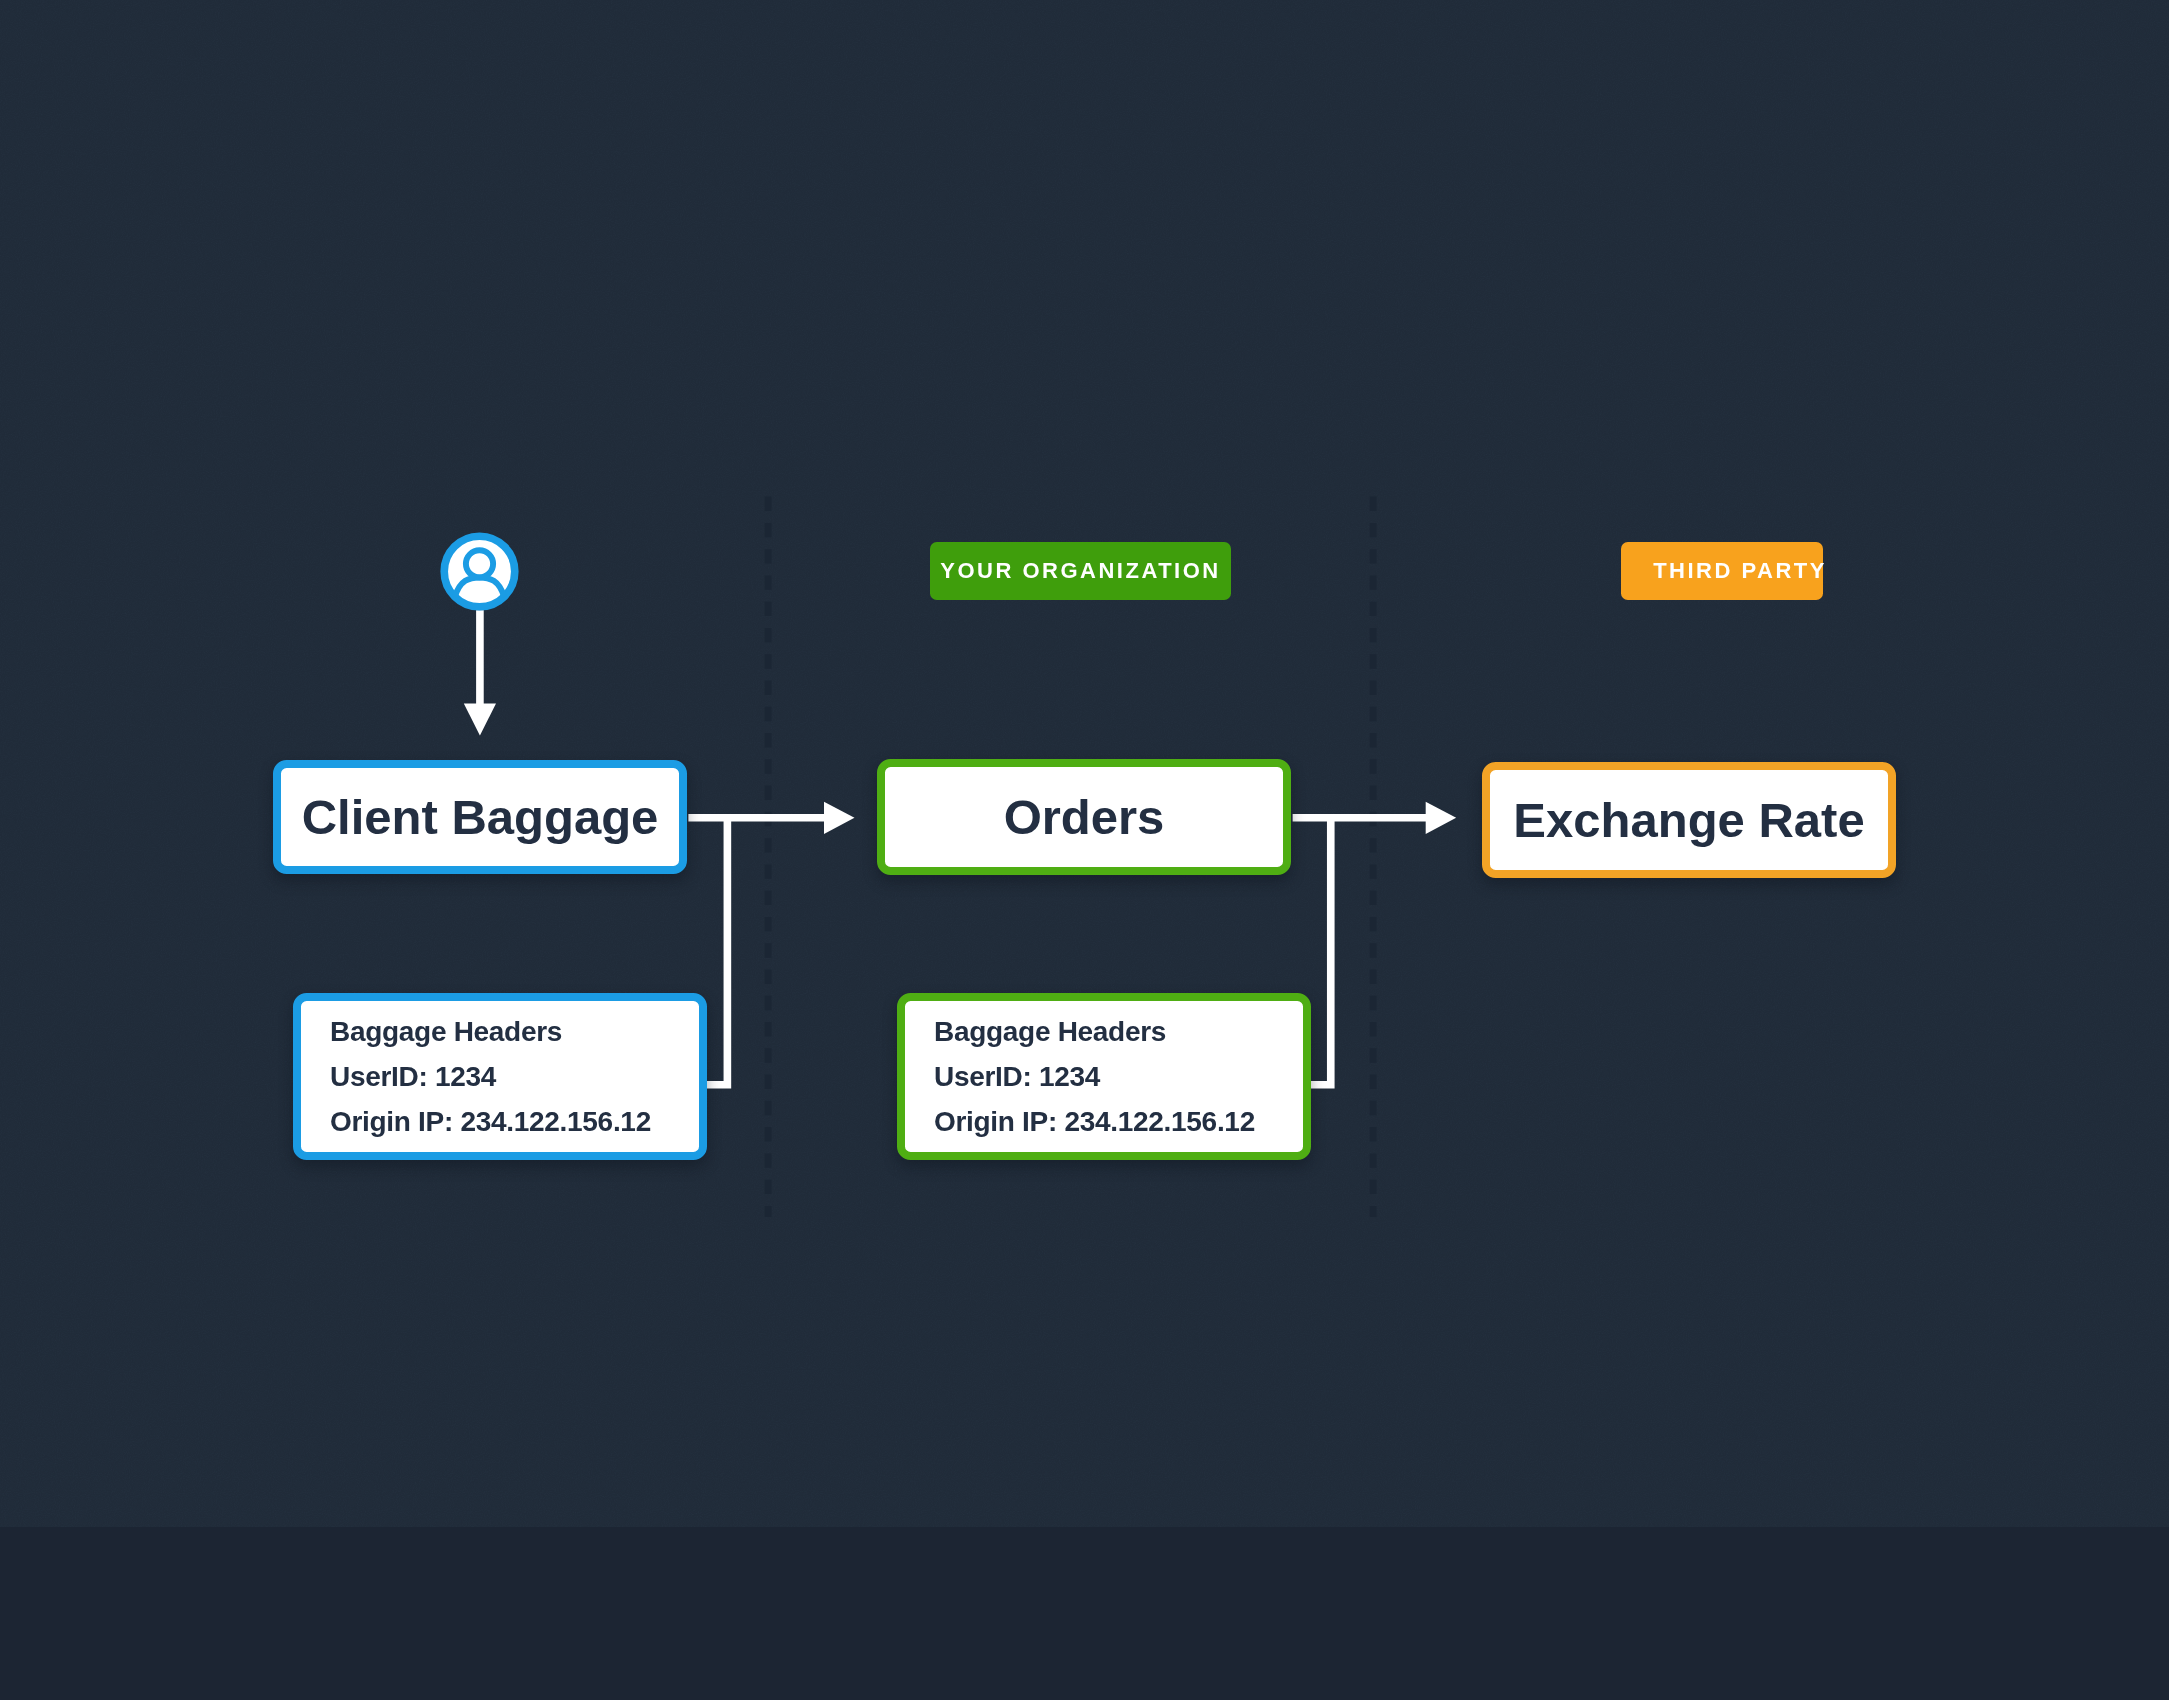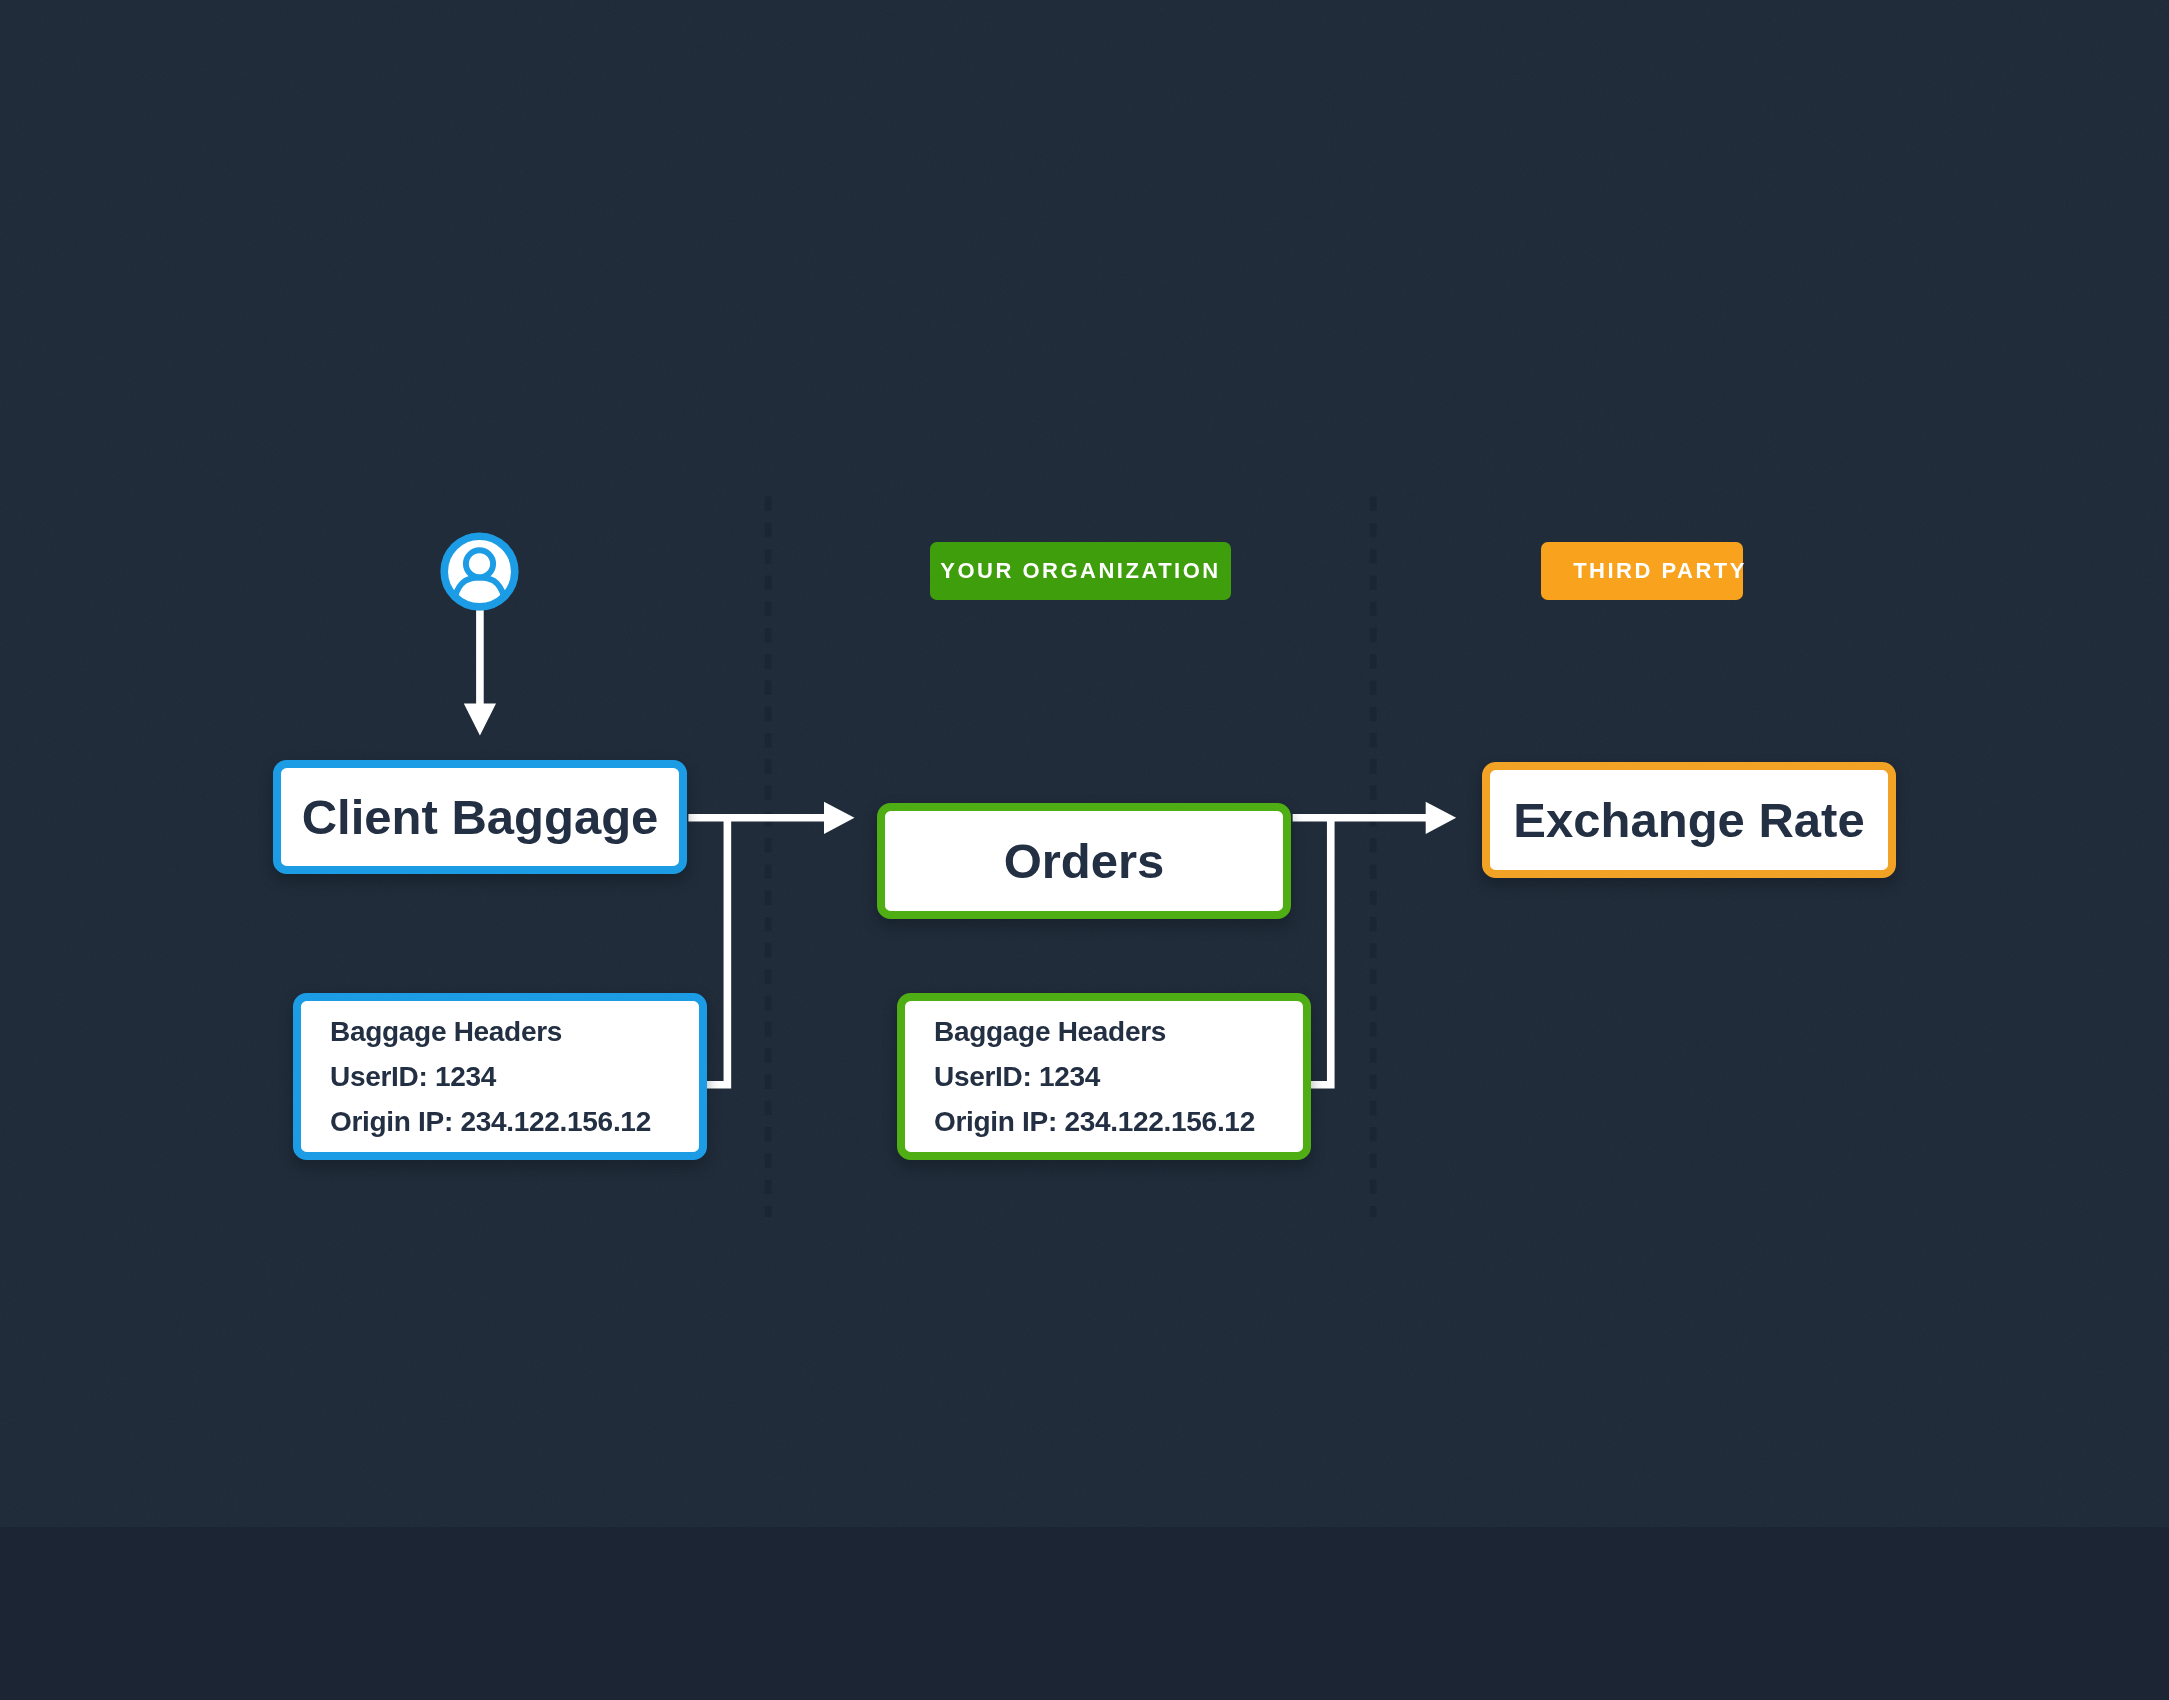--- a/index.html
+++ b/index.html
@@ -21,21 +21,21 @@
   .user-icon { position: absolute; left: 437px; top: 529px; z-index: 2; }
 
   .badge {
     position: absolute; z-index: 2;
     display: flex; align-items: center; justify-content: center;
     border-radius: 6.8px;
     color: #ffffff; font-weight: 700; font-size: 22px; letter-spacing: 2.5px;
     white-space: nowrap;
   }
   .badge-org   { left: 930px; top: 542px; width: 301px; height: 58px; }
-  .badge-third { left: 1541px; top: 542px; width: 202px; height: 58px; padding-left: 36px; }
+  .badge-third { left: 1621px; top: 542px; width: 202px; height: 58px; padding-left: 36px; }
 
   .node {
     position: absolute; z-index: 2;
     background: #ffffff;
     border: 8.5px solid #ffffff;
     border-radius: 13.6px;
     display: flex; align-items: center; justify-content: center;
     box-shadow: 0 6.8px 13.6px rgba(8, 14, 24, 0.35);
   }
   .node-client   { left: 273px;  top: 760px; width: 414px; height: 114px; }
@@ -99,21 +99,21 @@
   <div class="badge badge-org" style="background-color: rgb(63, 158, 12);">
     <span>YOUR ORGANIZATION</span>
   </div>
   <div class="badge badge-third" style="background-color: rgb(248, 162, 29);">
     <span>THIRD PARTY</span>
   </div>
 
   <div class="node node-client" style="border-color: rgb(27, 156, 228); color: rgb(35, 47, 66);">
     <span class="node-label">Client Baggage</span>
   </div>
-  <div class="node node-orders" style="border-color: rgb(79, 174, 19); color: rgb(35, 47, 66); margin-top: 44px;">
+  <div class="node node-orders" style="border-color: rgb(79, 174, 19); color: rgb(35, 47, 66);">
     <span class="node-label">Orders</span>
   </div>
   <div class="node node-exchange" style="border-color: rgb(242, 163, 38); color: rgb(35, 47, 66);">
     <span class="node-label">Exchange Rate</span>
   </div>
 
   <div class="note note-client" style="border-color: rgb(27, 156, 228); color: rgb(35, 47, 66);">
     <div class="note-line">Baggage Headers</div>
     <div class="note-line">UserID: 1234</div>
     <div class="note-line">Origin IP: 234.122.156.12</div>

